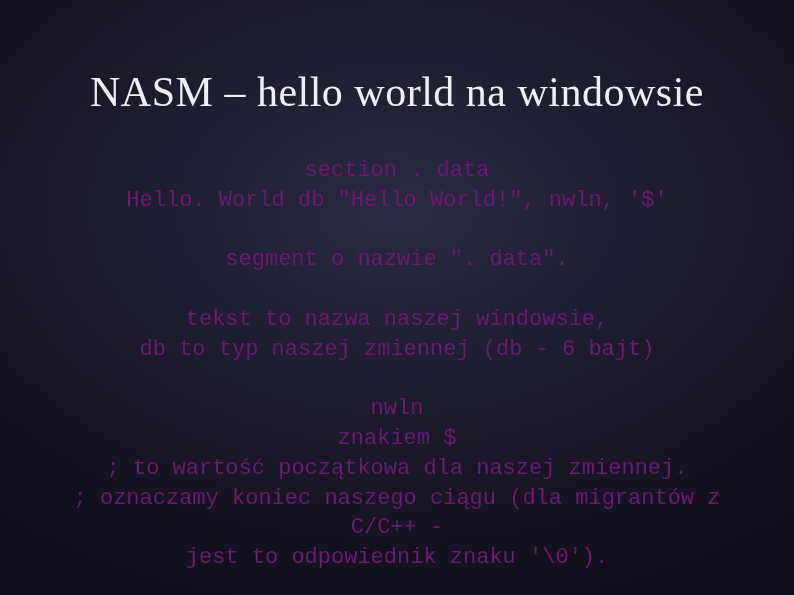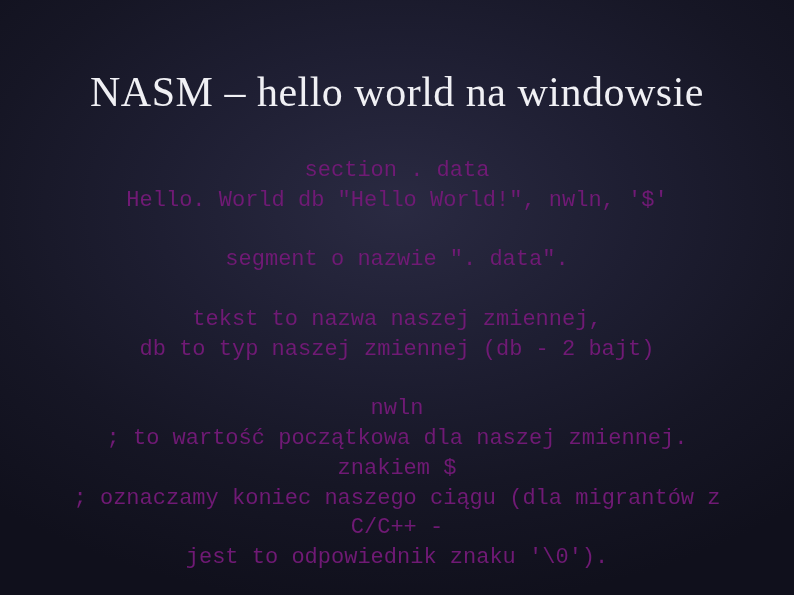--- a/index.html
+++ b/index.html
@@ -48,24 +48,24 @@
   <div class="block">
     <div>section . data</div>
     <div>Hello. World db "Hello World!", nwln, '$'</div>
   </div>
 
   <div class="block">
     <div>segment o nazwie ". data".</div>
   </div>
 
   <div class="block">
-    <div>tekst to nazwa naszej zmiennej,</div>
-    <div>db to typ naszej zmiennej (db - 2 bajt)</div>
+    <div>tekst to nazwa naszej windowsie,</div>
+    <div>db to typ naszej zmiennej (db - 6 bajt)</div>
   </div>
 
   <div class="block">
     <div>nwln</div>
+    <div>znakiem $</div>
     <div>; to wartość początkowa dla naszej zmiennej.</div>
-    <div>znakiem $</div>
     <div>; oznaczamy koniec naszego ciągu (dla migrantów z C/C++ -</div>
     <div>jest to odpowiednik znaku '\0').</div>
   </div>
 </div>
 
 </body></html>

